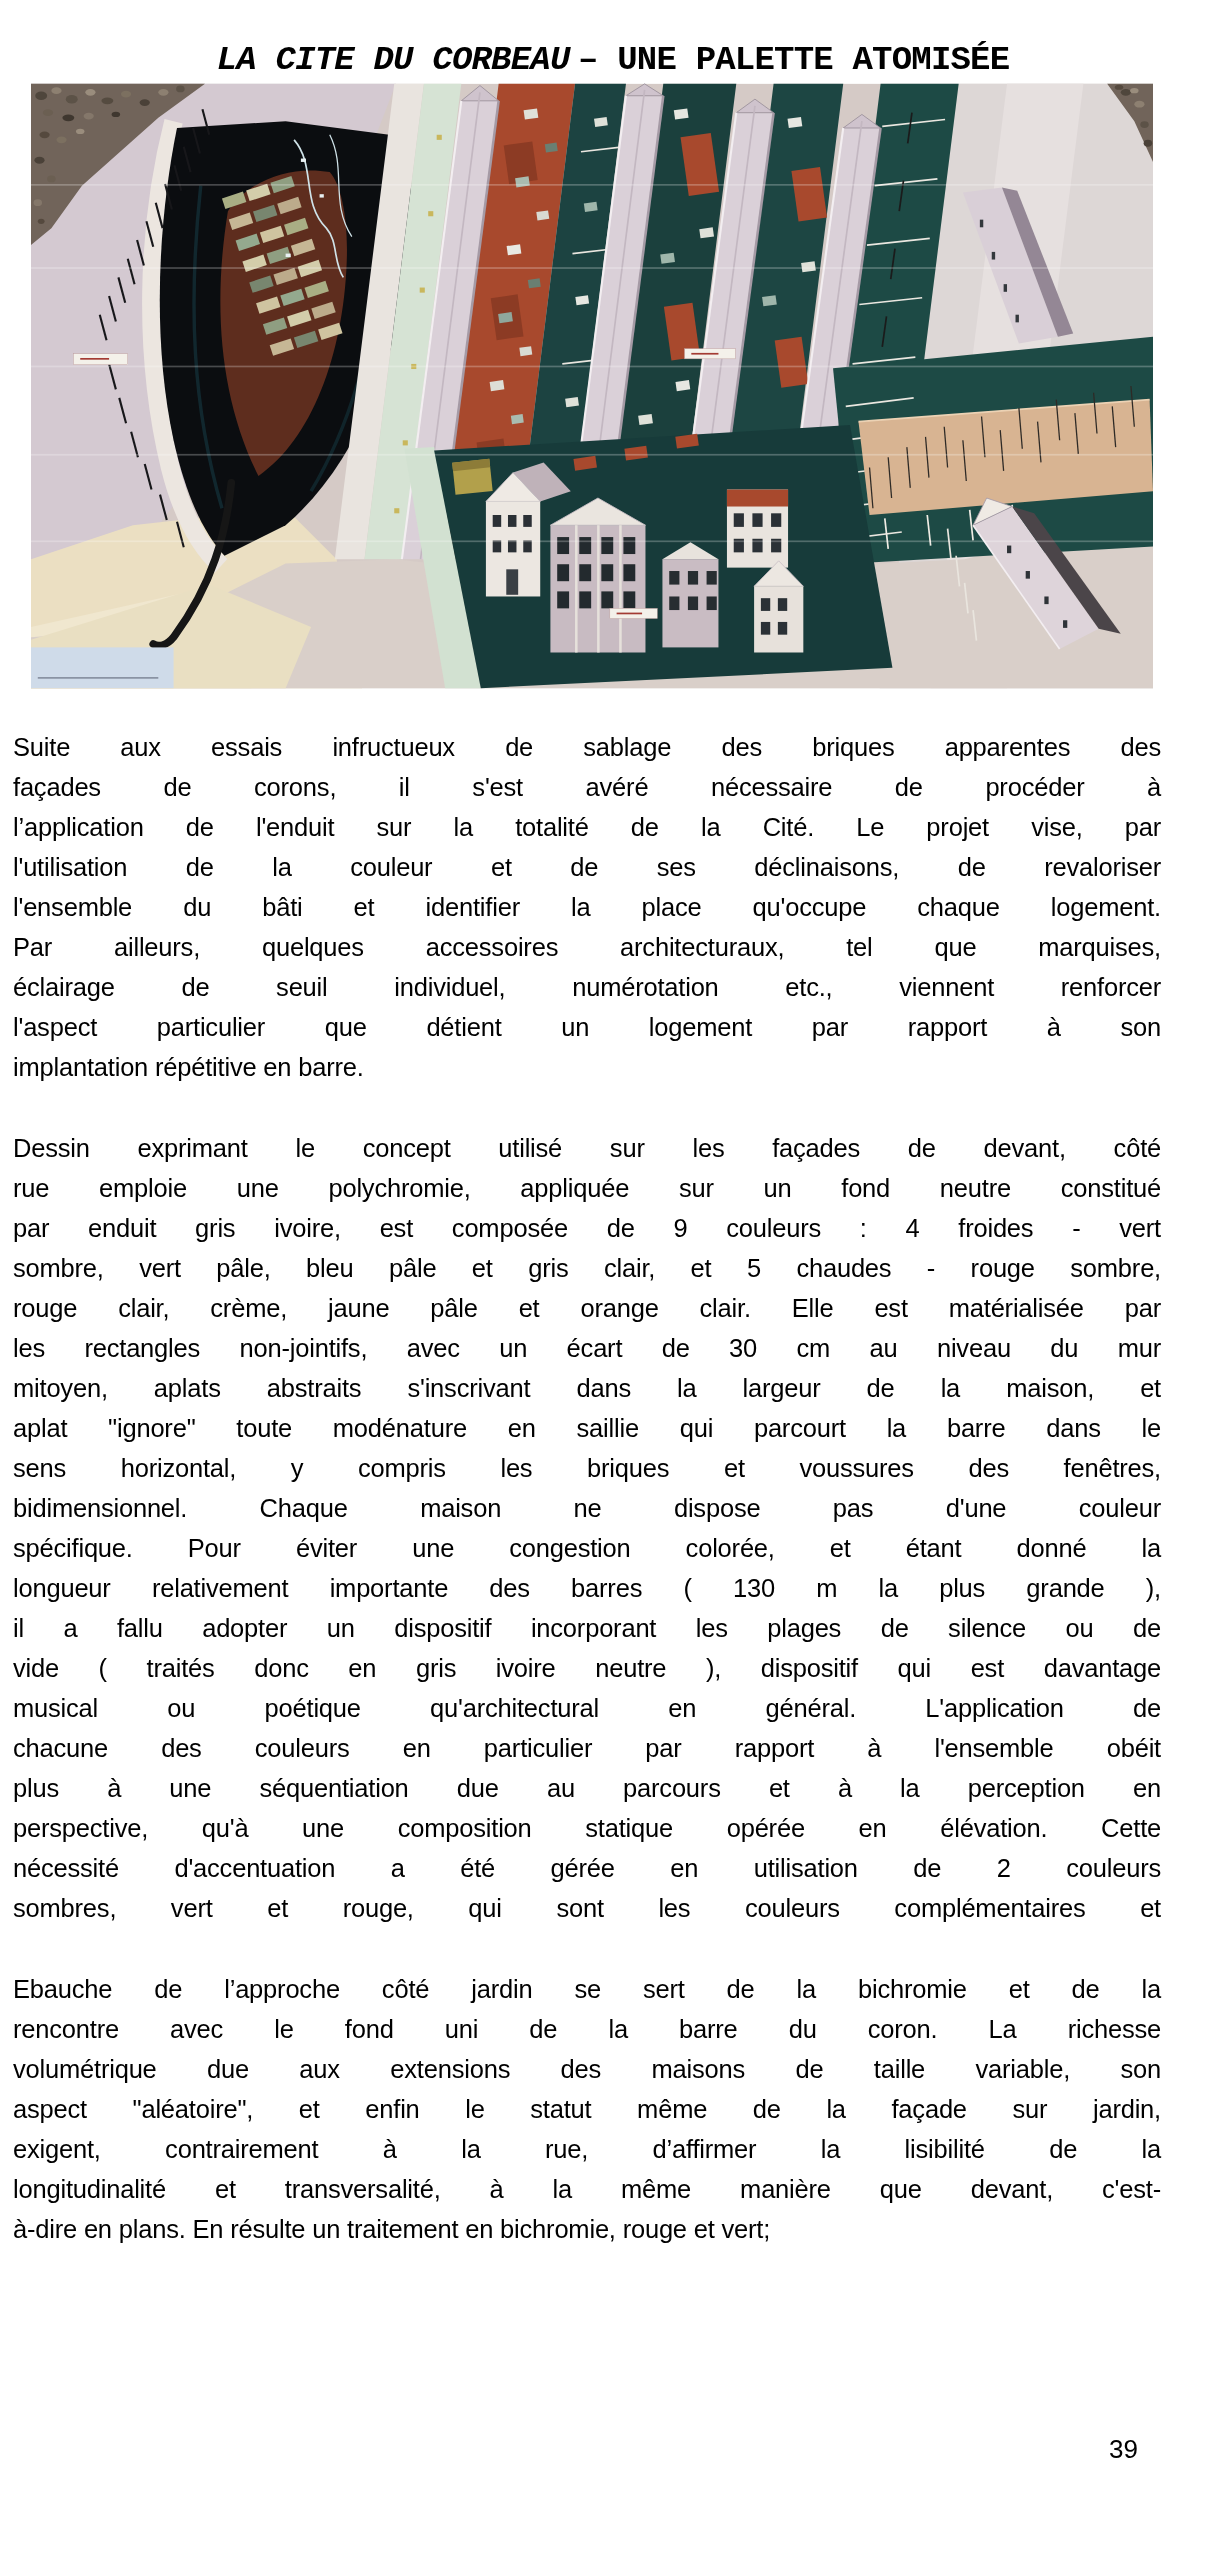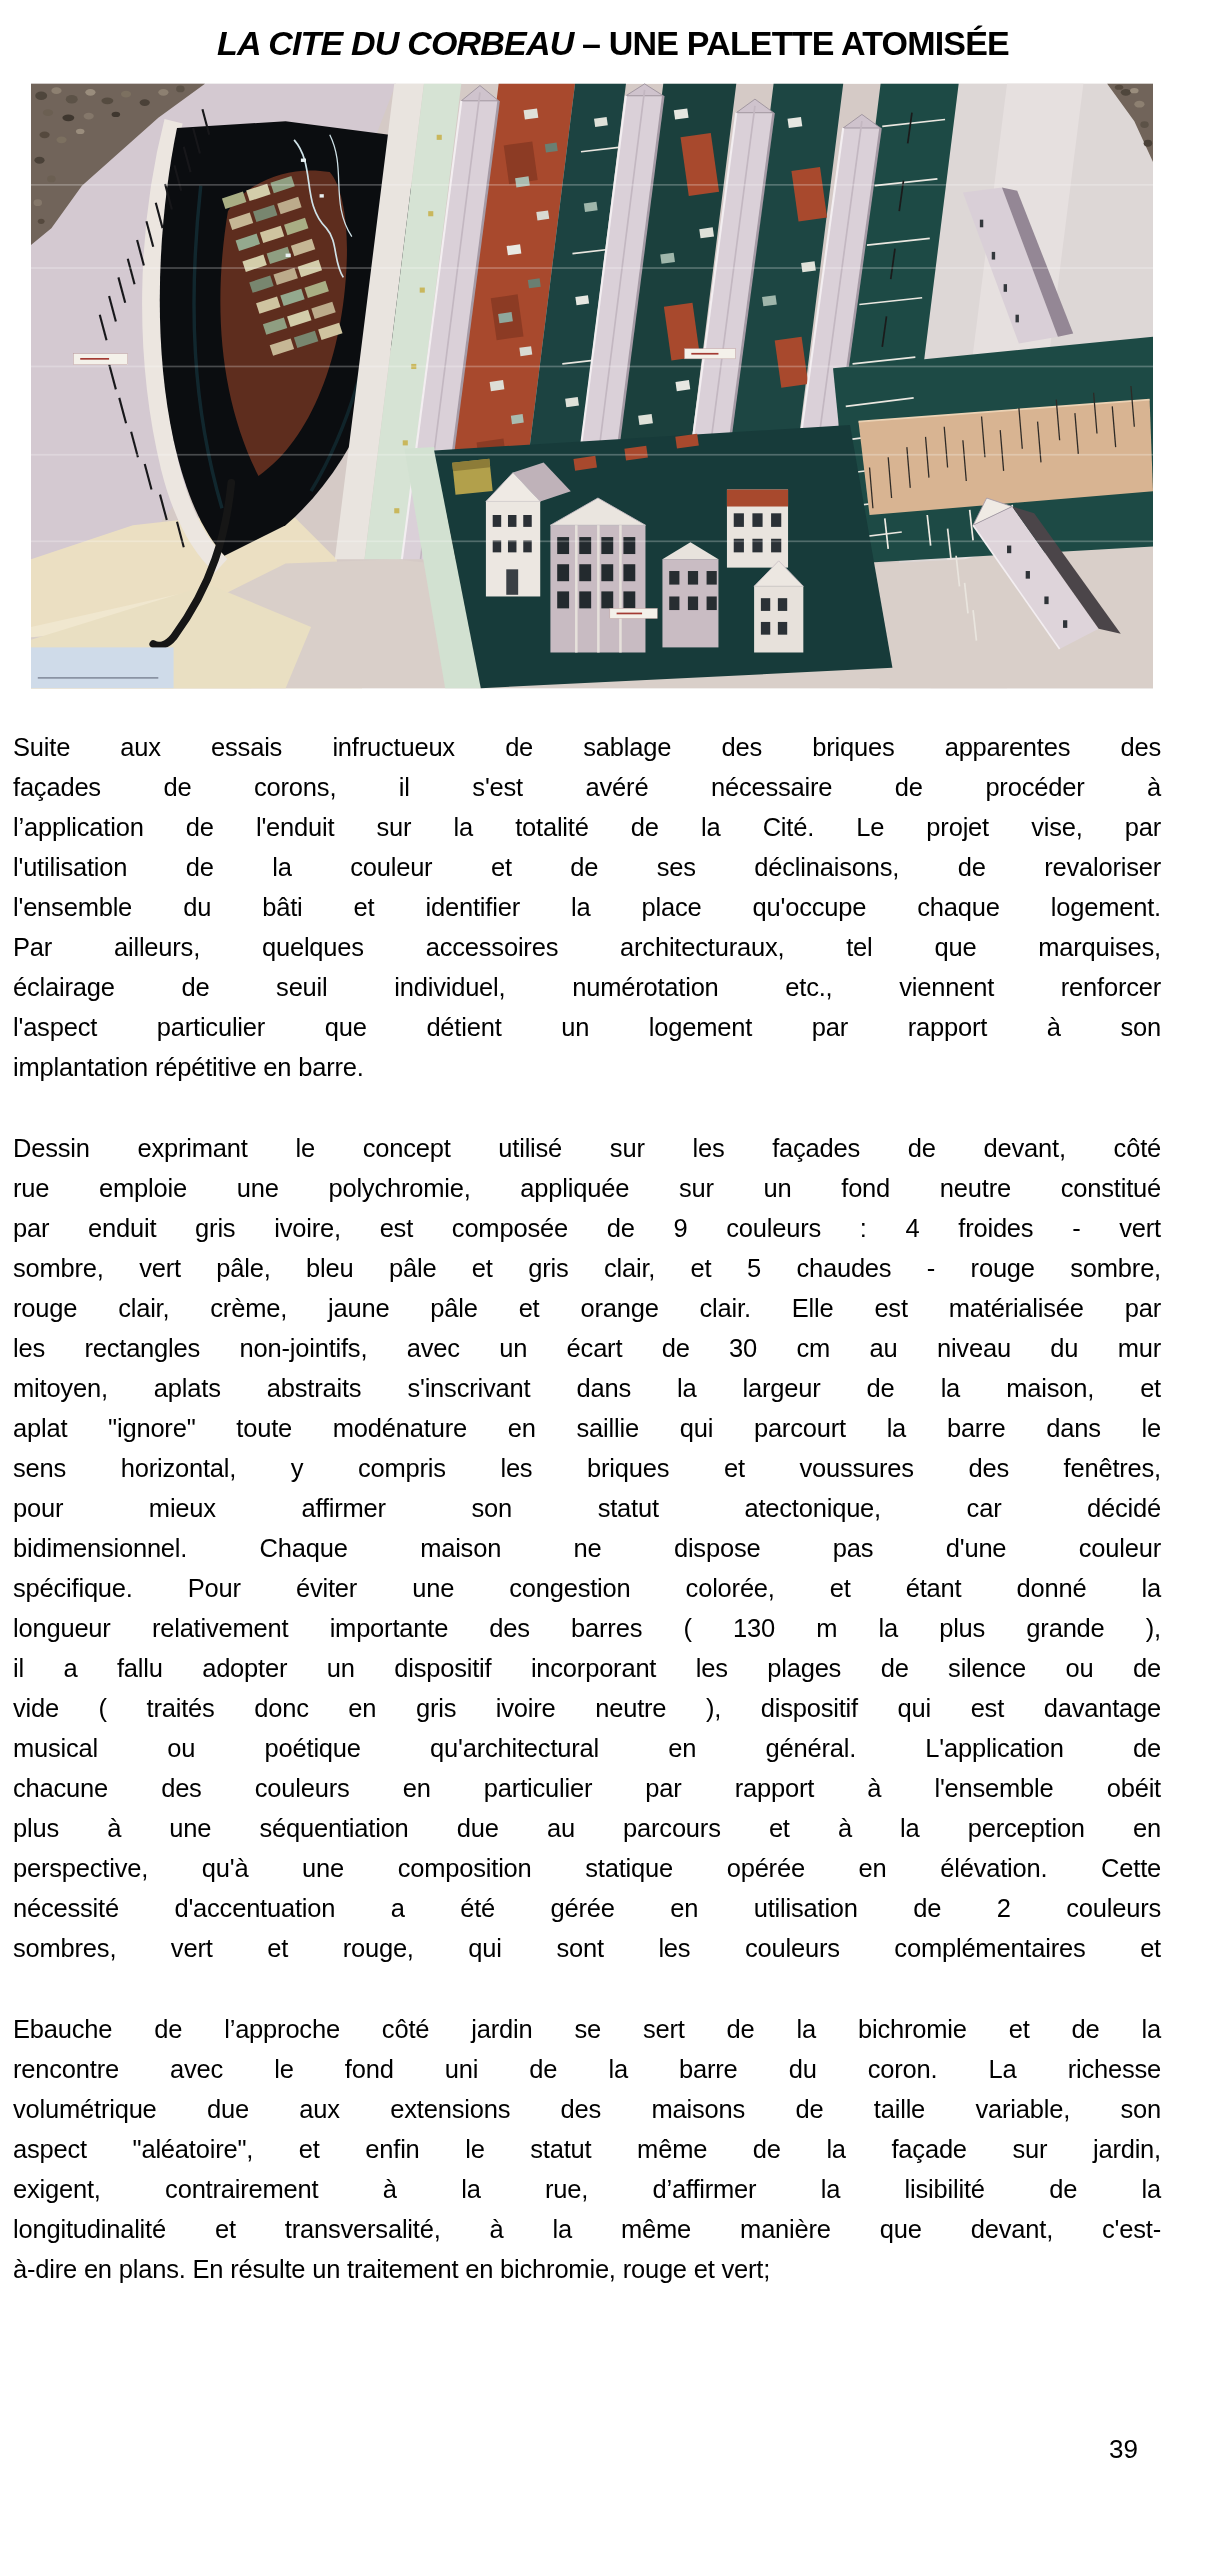--- a/index.html
+++ b/index.html
@@ -2,23 +2,23 @@
 <html style="font-size:13.6px"><head>
 <meta charset="utf-8">
 <style>
   html,body { margin:0; padding:0; background:#ffffff; }
   .page {
     position:relative; width:1226px; height:2576px; background:#ffffff;
     font-family:"Liberation Sans", sans-serif; color:#000;
     overflow:hidden;
   }
   .title {
-    position:absolute; top:1px; left:0; width:100%;
+    position:absolute; top:18px; left:0; width:100%;
     text-align:center; font-size:34px; font-weight:bold;
-    letter-spacing:-0.8px; white-space:nowrap;
+    letter-spacing:-0.8px; white-space:nowrap;font-family:Liberation Mono, monospace;
   }
   .title .ti { font-style:italic; margin-right:8.5px; }
   .photo {
     position:absolute; left:31px; top:83px; width:1122px; height:606px;
   }
   .photo svg { display:block; width:1122px; height:606px; }
   .body-text {
     position:absolute; left:13px; top:727px; width:1148px;
     font-size:25.5px; line-height:40px; letter-spacing:-0.2px;
   }
@@ -419,21 +419,20 @@
       <div class="paragraph">
         <div class="line">Dessin exprimant le concept utilisé sur les façades de devant, côté</div>
         <div class="line">rue emploie une polychromie, appliquée sur un fond neutre constitué</div>
         <div class="line">par enduit gris ivoire, est composée de 9 couleurs : 4 froides - vert</div>
         <div class="line">sombre, vert pâle, bleu pâle et gris clair, et 5 chaudes - rouge sombre,</div>
         <div class="line">rouge clair, crème, jaune pâle et orange clair. Elle est matérialisée par</div>
         <div class="line">les rectangles non-jointifs, avec un écart de 30 cm au niveau du mur</div>
         <div class="line">mitoyen, aplats abstraits s'inscrivant dans la largeur de la maison, et</div>
         <div class="line">aplat "ignore" toute modénature en saillie qui parcourt la barre dans le</div>
         <div class="line">sens horizontal, y compris les briques et voussures des fenêtres,</div>
-        <div class="line">pour mieux affirmer son statut atectonique, car décidé</div>
         <div class="line">bidimensionnel. Chaque maison ne dispose pas d'une couleur</div>
         <div class="line">spécifique. Pour éviter une congestion colorée, et étant donné la</div>
         <div class="line">longueur relativement importante des barres ( 130 m la plus grande ),</div>
         <div class="line">il a fallu adopter un dispositif incorporant les plages de silence ou de</div>
         <div class="line">vide ( traités donc en gris ivoire neutre ), dispositif qui est davantage</div>
         <div class="line">musical ou poétique qu'architectural en général. L'application de</div>
         <div class="line">chacune des couleurs en particulier par rapport à l'ensemble obéit</div>
         <div class="line">plus à une séquentiation due au parcours et à la perception en</div>
         <div class="line">perspective, qu'à une composition statique opérée en élévation. Cette</div>
         <div class="line">nécessité d'accentuation a été gérée en utilisation de 2 couleurs</div>

